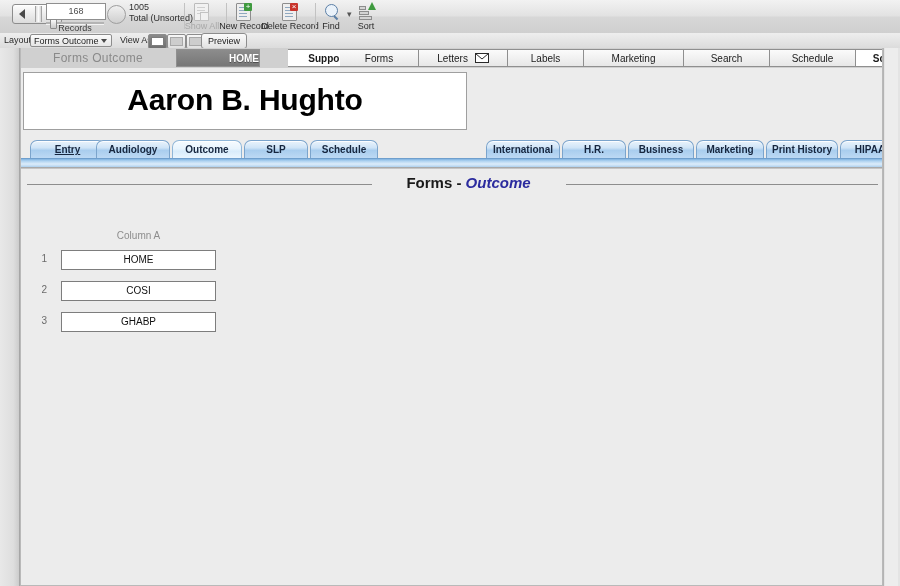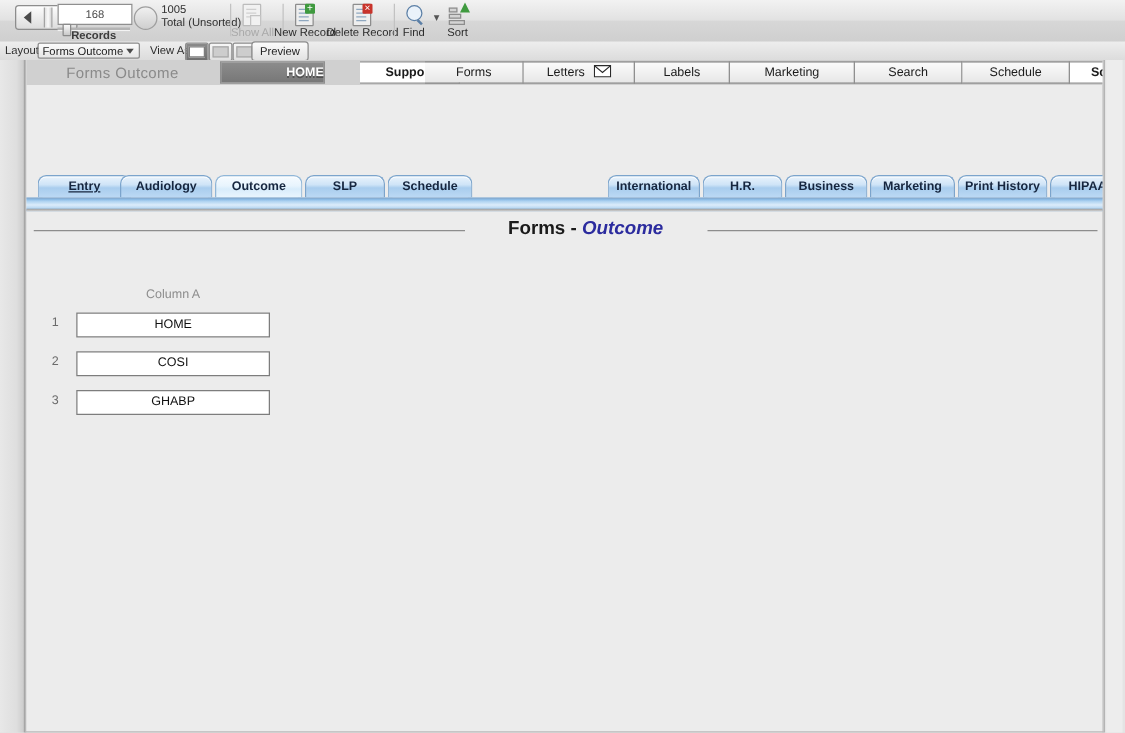--- a/index.html
+++ b/index.html
@@ -33,21 +33,21 @@
 
   .rec-field{
     position:absolute;left:46px;top:3px;width:58px;height:15px;
     background:#fff;border:1px solid #8f8f8f;
     font-size:9px;color:#4d4d4d;text-align:center;line-height:15px;
   }
   .rec-slider{position:absolute;left:46px;top:21px;width:58px;height:3px;}
   .rec-slider .track{position:absolute;left:0;top:1px;width:58px;height:2px;background:#b4b4b4;border-bottom:1px solid #f3f3f3;}
   .rec-slider .knob{position:absolute;left:4px;top:-2px;width:5px;height:8px;border-radius:1px;
     background:linear-gradient(to bottom,#fafafa,#c9c9c9);border:1px solid #8b8b8b;}
-  .rec-label{position:absolute;left:46px;top:23px;width:58px;text-align:center;font-size:9px;color:#3c3c3c;font-weight:bold;}
+  .rec-label{position:absolute;left:46px;top:23px;width:58px;text-align:center;font-size:9px;color:#3c3c3c;}
 
   .pie-circle{
     position:absolute;left:107px;top:5px;width:17px;height:17px;border-radius:50%;
     background:linear-gradient(to bottom,#f0f0f0,#cfcfcf);border:1px solid #9e9e9e;
   }
   .total-count{position:absolute;left:129px;top:2px;font-size:9px;color:#2f2f2f;}
   .total-text{position:absolute;left:129px;top:13px;font-size:9px;color:#2f2f2f;}
 
   .tb-btn{position:absolute;top:2px;text-align:center;}
   .tb-btn .cap{position:absolute;left:50%;transform:translateX(-50%);top:19px;white-space:nowrap;font-size:9px;color:#2b2b2b;}
@@ -332,20 +332,23 @@
           </div>
           <div class="ttab" style="left:594px;width:86px;">
             <span>Schedule</span>
           </div>
           <div class="ttab white" style="left:680px;width:79px;">
             <span>Schedule</span>
           </div>
         </div>
       </div>
 
+      <div class="namecard">
+        <div class="nm">Aaron B. Hughto</div>
+      </div>
 
       <div class="bluewrap">
         <div class="btab" style="left:9px;width:75px;text-decoration:underline;">
           <span>Entry</span>
         </div>
         <div class="btab" style="left:75px;width:74px;">
           <span>Audiology</span>
         </div>
         <div class="btab active" style="left:151px;width:70px;">
           <span>Outcome</span>

